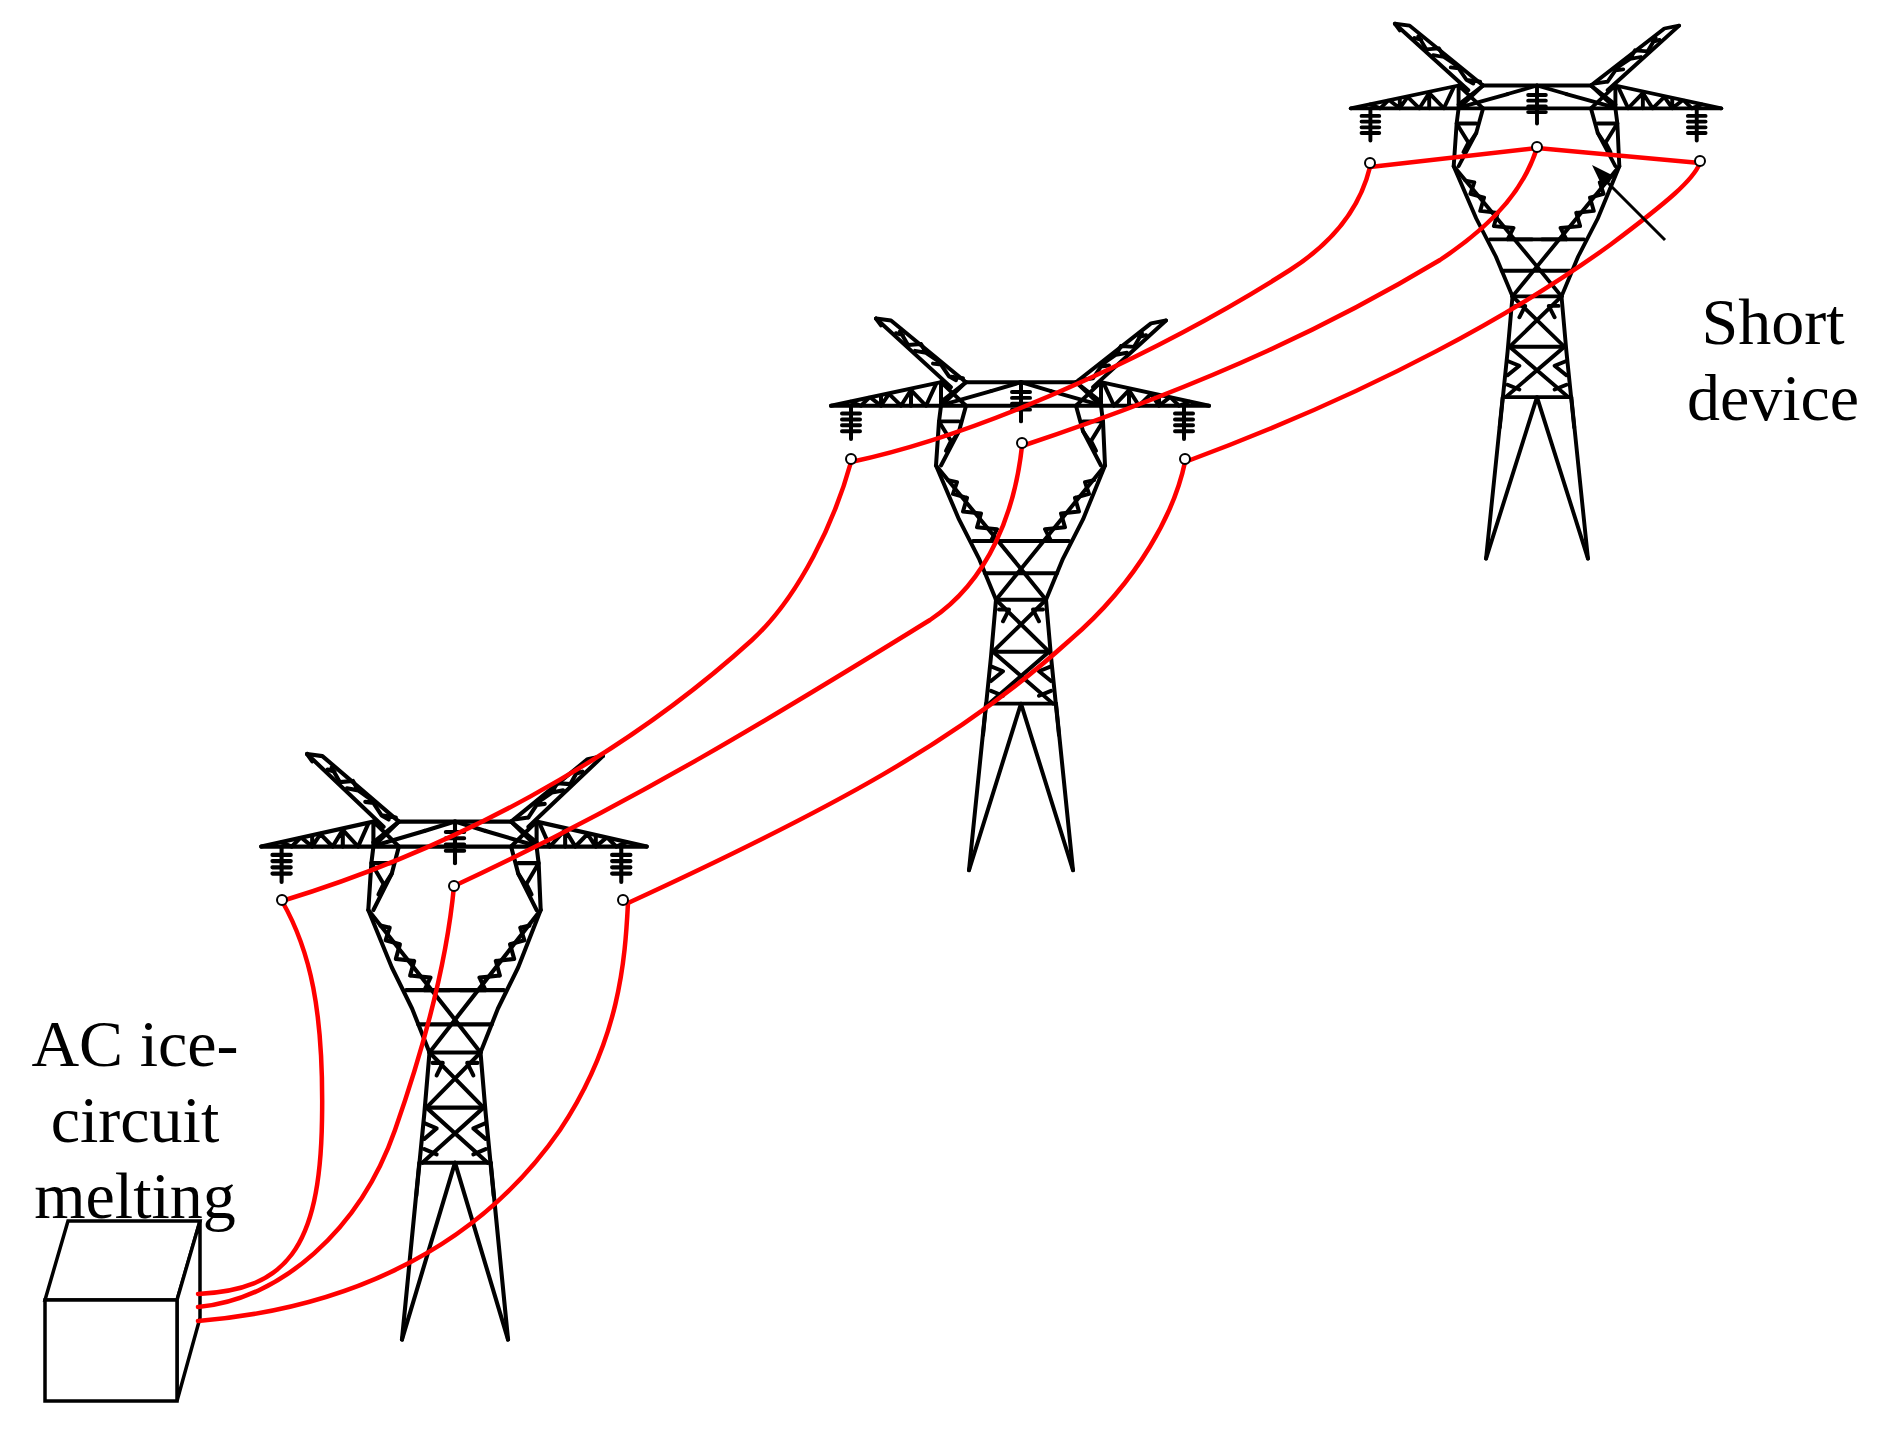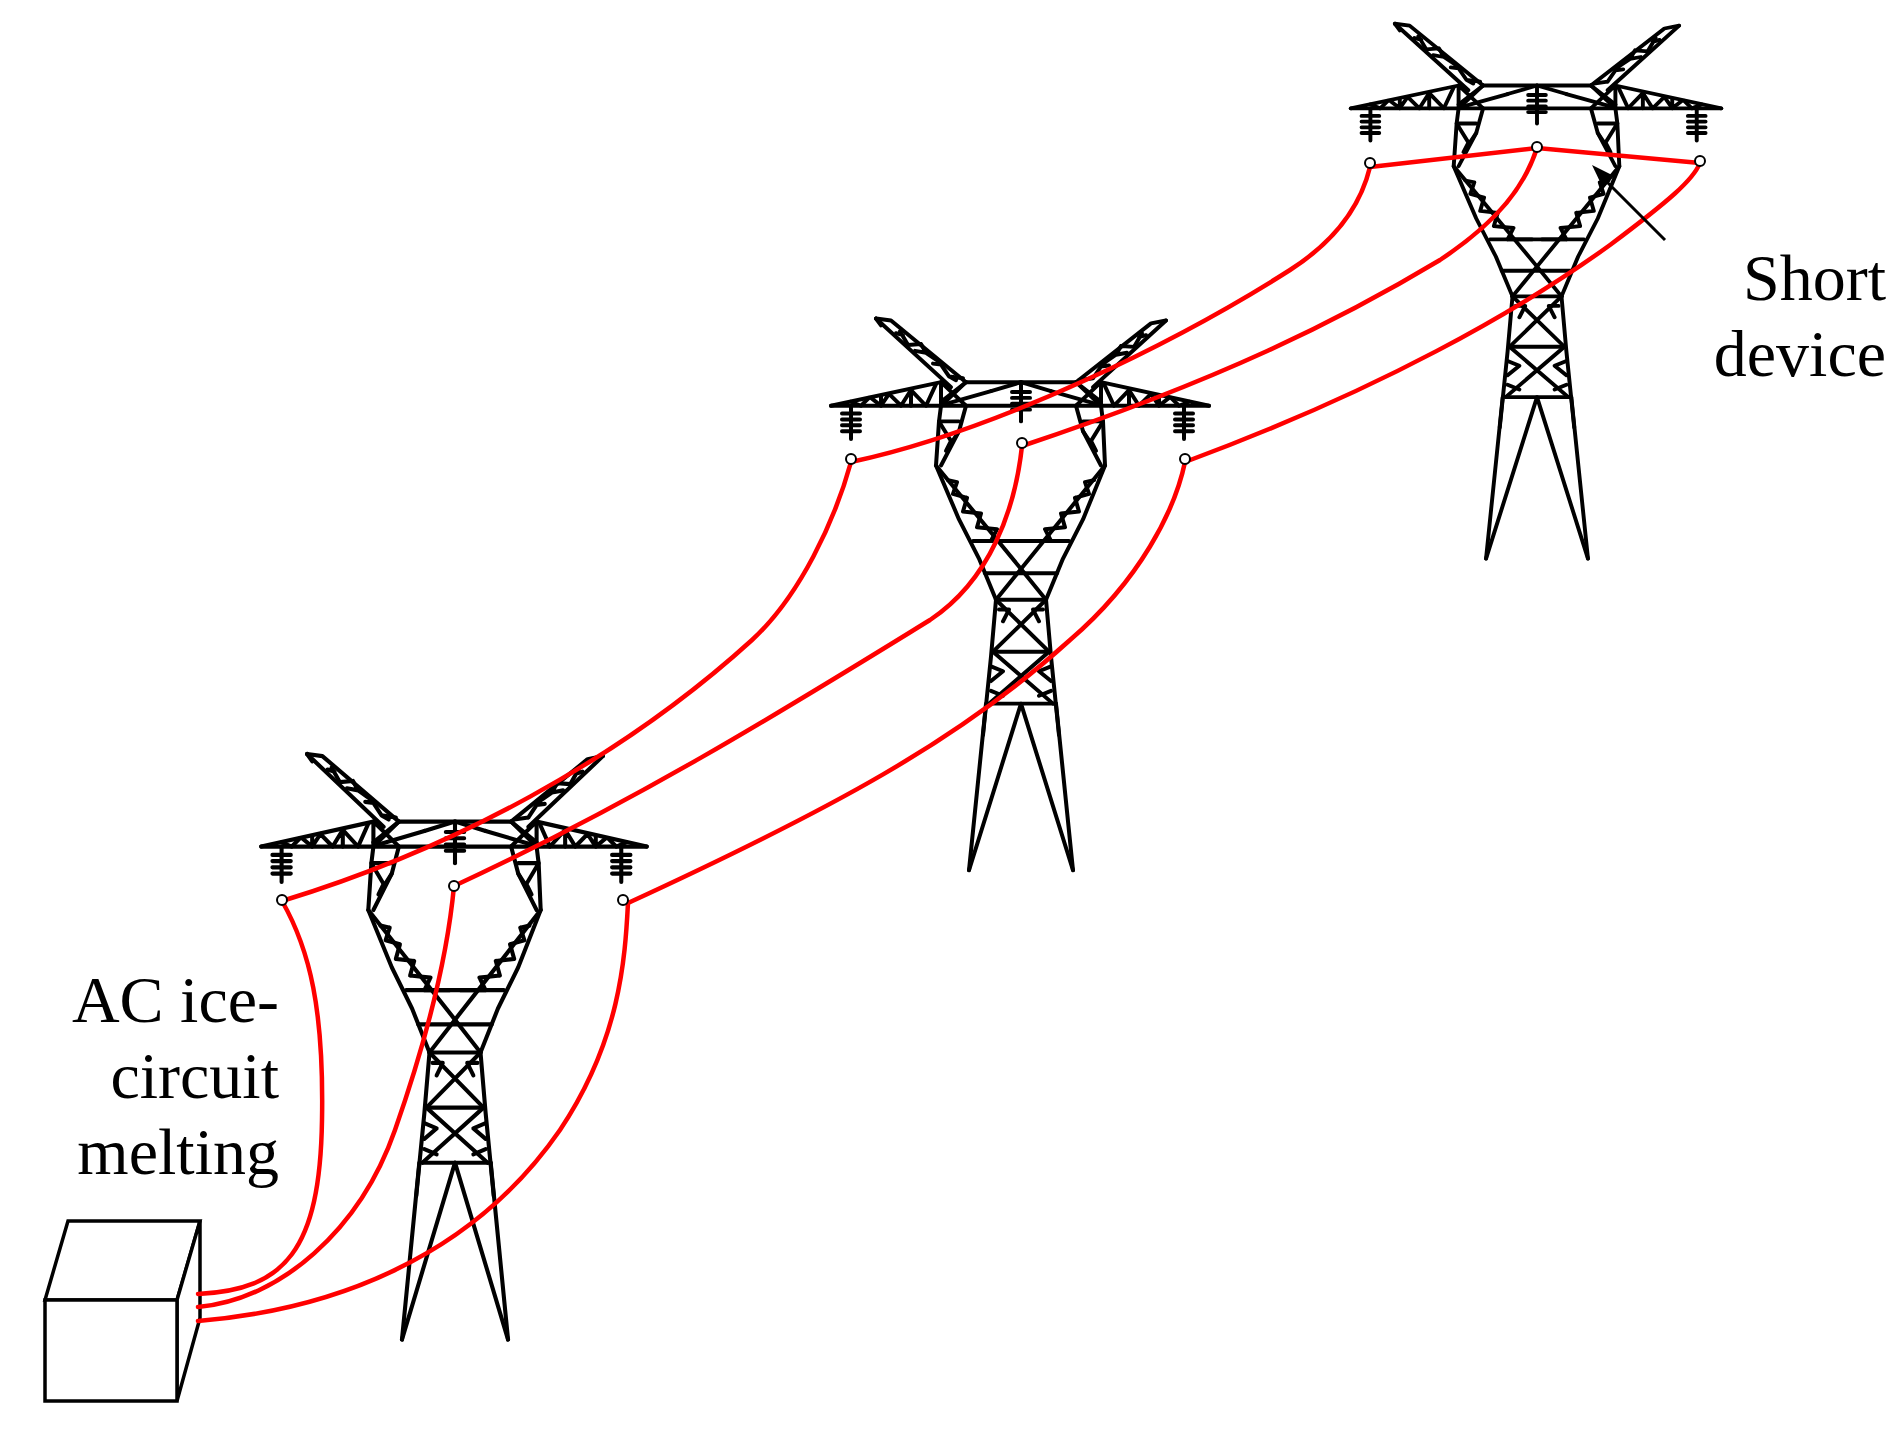--- a/index.html
+++ b/index.html
@@ -4,24 +4,25 @@
 <style>
   html, body { margin: 0; padding: 0; background: #ffffff; }
   body { width: 1886px; height: 1433px; position: relative; overflow: hidden; }
   #canvas { position: absolute; left: 0; top: 0; width: 1886px; height: 1433px; }
   .label {
     position: absolute;
     font-family: "Liberation Serif", "DejaVu Serif", serif;
     color: #000000;
     font-size: 66px;
     line-height: 76px;
-    text-align: right;
+    text-align: center;
     white-space: nowrap;
+    margin-top: 44px;
   }
-  #label-device { left: 9px; top: 962px; width: 270px; }
+  #label-device { left: 0px; top: 962px; width: 270px; }
   #label-short { left: 1660px; top: 240px; width: 226px; }
   .tower-line { stroke: #000; stroke-width: 4; fill: none; stroke-linecap: round; stroke-linejoin: round; }
   .ins { stroke: #000; stroke-width: 4; fill: none; stroke-linecap: round; }
   .wire { stroke: #ff0000; stroke-width: 4.5; fill: none; stroke-linecap: round; }
   .node { stroke: #000; stroke-width: 2; fill: #fff; }
   .box { stroke: #000; stroke-width: 3.5; fill: #fff; stroke-linejoin: miter; }
 </style>
 </head>
 <body>
 

